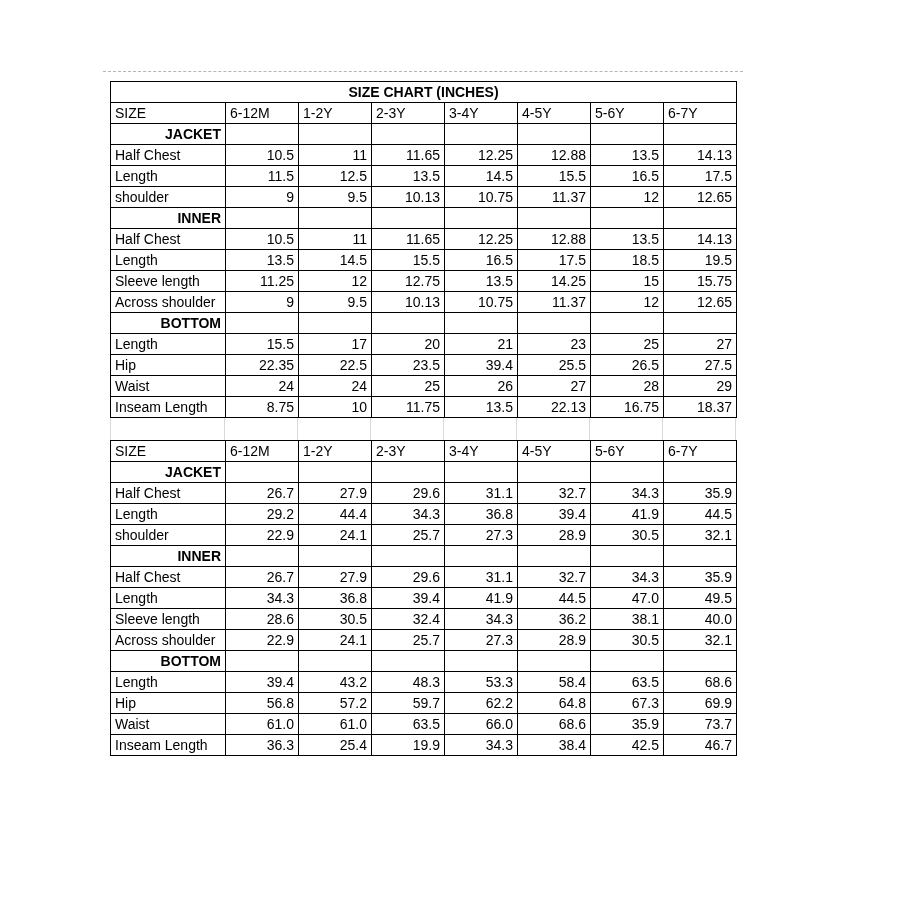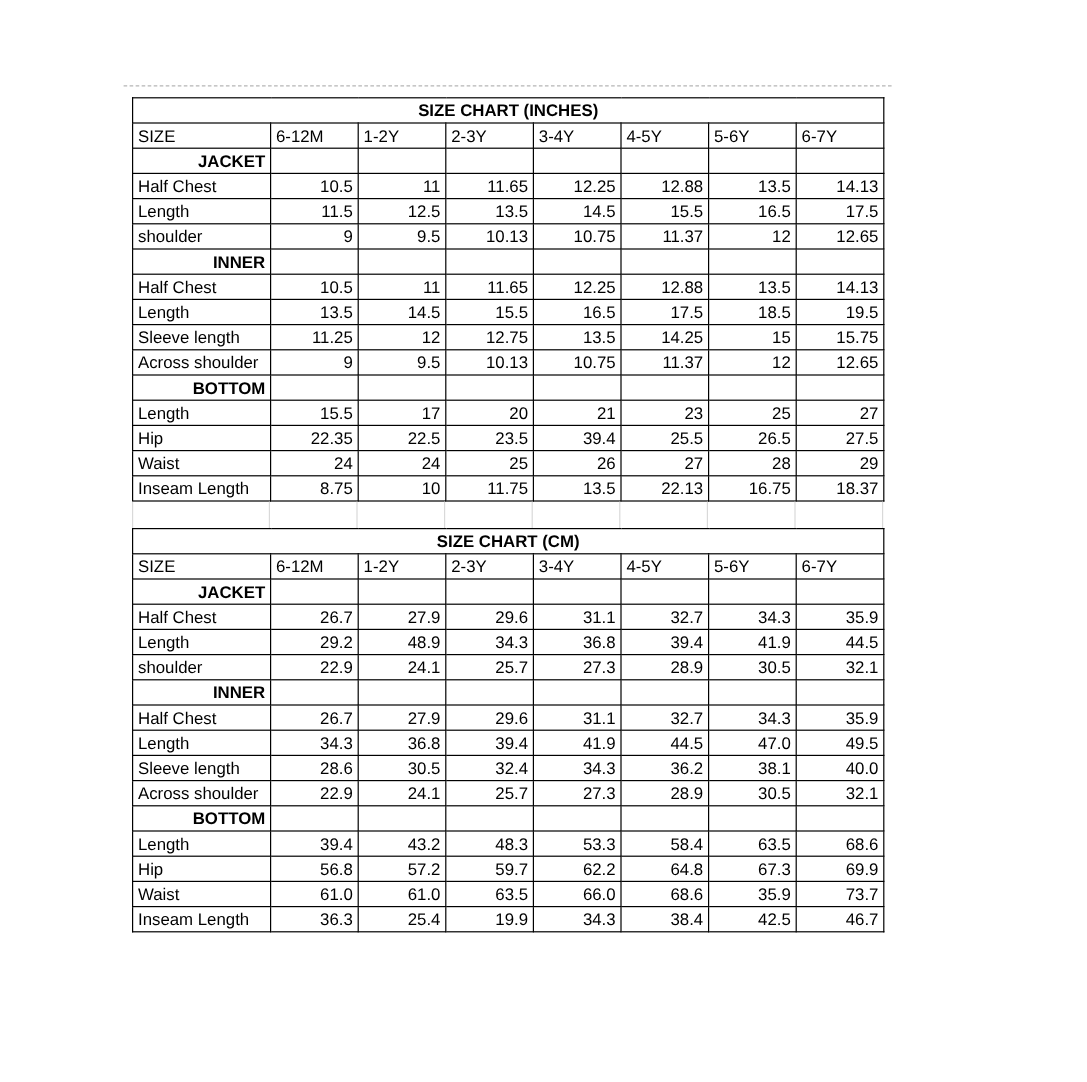--- a/index.html
+++ b/index.html
@@ -223,23 +223,20 @@
           <col style="width: 73px;">
           <col style="width: 73px;">
           <col style="width: 73px;">
           <col style="width: 73px;">
           <col style="width: 73px;">
           <col style="width: 73px;">
           <col style="width: 73px;">
         </colgroup>
         <tbody>
           <tr>
-            <td class="title-cell" colspan="8">SIZE CHART (CM)</td>
-          </tr>
-          <tr>
             <td class="hdr">SIZE</td>
             <td class="hdr">6-12M</td>
             <td class="hdr">1-2Y</td>
             <td class="hdr">2-3Y</td>
             <td class="hdr">3-4Y</td>
             <td class="hdr">4-5Y</td>
             <td class="hdr">5-6Y</td>
             <td class="hdr">6-7Y</td>
           </tr>
           <tr>
@@ -258,21 +255,21 @@
             <td class="num">27.9</td>
             <td class="num">29.6</td>
             <td class="num">31.1</td>
             <td class="num">32.7</td>
             <td class="num">34.3</td>
             <td class="num">35.9</td>
           </tr>
           <tr>
             <td>Length</td>
             <td class="num">29.2</td>
-            <td class="num">48.9</td>
+            <td class="num">44.4</td>
             <td class="num">34.3</td>
             <td class="num">36.8</td>
             <td class="num">39.4</td>
             <td class="num">41.9</td>
             <td class="num">44.5</td>
           </tr>
           <tr>
             <td>shoulder</td>
             <td class="num">22.9</td>
             <td class="num">24.1</td>

